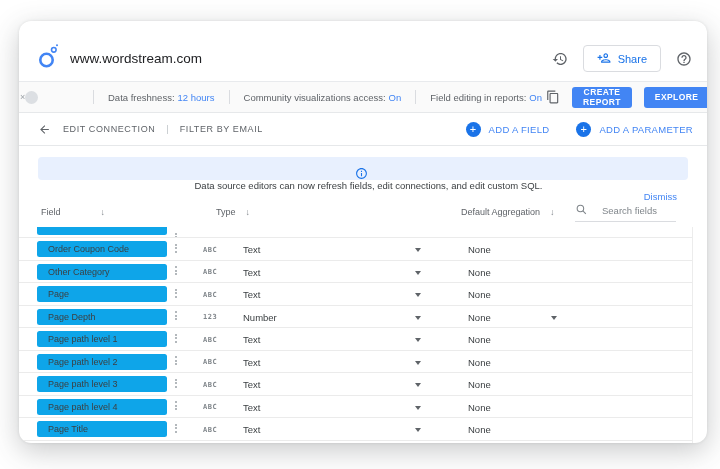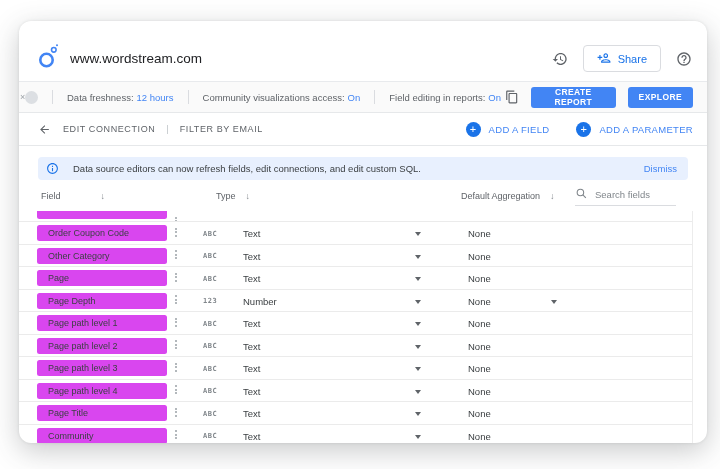--- a/index.html
+++ b/index.html
@@ -42,45 +42,45 @@
   .ab-label { font-size:9px; font-weight:500; letter-spacing:.6px; color:#5f6368;text-align:right; }
   .back-arrow { margin-right:12px; display:flex; }
   .pipe { color:#bdc1c6; margin:0 11px; font-size:9px; }
   .add-group { margin-left:auto; display:flex; gap:27px; }
   .add-action { display:flex; align-items:center; gap:8px; color:#4285f4;
     font-size:9.5px; font-weight:500; letter-spacing:.3px; }
   .plus { width:15px; height:15px; border-radius:50%; background:#1a73e8; color:#fff;
     font-size:11px; line-height:14px; text-align:center; flex:none; }
 
   
-  .banner { margin:11px 19px 0; height:23px; background:#e8f0fe; border-radius:4px;
-    display:flex; align-items:center; padding:0 11px 0 8px; }
+  .banner { margin:11px 19px 16px; height:23px; background:#e8f0fe; border-radius:4px;
+    display:flex; align-items:center; padding:10px 11px 0 8px;flex-direction:column; }
   .banner .msg { margin-left:14px; font-size:9.5px; color:#3c4043; }
   .banner .dismiss { margin-left:auto; color:#4285f4; font-size:9.5px; font-weight:500; }
 
   
   .table-head { position:relative; height:31px; }
   .th { position:absolute; top:11px; display:flex; align-items:center; gap:10px;
     font-size:9px; color:#5f6368; }
   .th-field { left:22px;gap:40px; } .th-type { left:197px; } .th-agg { left:442px; }
   .sort { font-size:9px; color:#80868b; }
   .search { position:absolute; left:556px; top:4px; width:101px; height:22px;
-    display:flex; align-items:center; gap:7px; border-bottom:1px solid #dadce0; }
+    display:flex; align-items:center; gap:14px; border-bottom:1px solid #dadce0; }
   .search input { border:none; outline:none; background:transparent; width:78px;
     font-size:9.5px; color:#3c4043; font-family:"Liberation Sans",sans-serif; }
   .search input::placeholder { color:#80868b; }
 
   
   .rows { width:674px; border-right:1px solid #ececec; }
   .row { position:relative; height:22.5px; border-bottom:1px solid #ebebeb; overflow:hidden; }
   .row.partial { height:11px; }
   .row.partial .chip { top:-8px; }
   .row:last-child { border-bottom:none; }
   .chip { position:absolute; left:18px; top:3px; width:130px; height:16px;
-    background:#d946ef; border-radius:2.5px; font-size:9px; color:#3c4043;
+    background:#0ea5e9; border-radius:2.5px; font-size:9px; color:#3c4043;
     line-height:16px; padding-left:11px; }
   .dots { position:absolute; left:156px; top:5.5px; display:flex; flex-direction:column; gap:1.5px; }
   .dots i { width:2px; height:2px; border-radius:50%; background:#9aa0a6; }
   .ticon { position:absolute; left:184px; top:7.5px; font-size:7px; font-weight:700;
     color:#80868b; font-family:"DejaVu Sans Mono",monospace; letter-spacing:.5px; }
   .tlabel { position:absolute; left:224px; top:6px; font-size:9.5px; color:#3c4043; }
   .tri { position:absolute; width:0; height:0; border-left:3.5px solid transparent;
     border-right:3.5px solid transparent; border-top:4px solid #5f6368; top:10px; }
   .tri.type-arrow { left:396px; }
   .tri.agg-arrow { left:532px; }
@@ -117,21 +117,21 @@
     <span class="icon-btn">
       <svg width="16" height="16" viewBox="0 0 24 24" fill="#5f6368">
         <path d="M11 18h2v-2h-2v2zm1-16C6.48 2 2 6.48 2 12s4.48 10 10 10 10-4.48 10-10S17.52 2 12 2zm0 18c-4.41 0-8-3.59-8-8s3.59-8 8-8 8 3.59 8 8-3.59 8-8 8zm0-14c-2.21 0-4 1.79-4 4h2c0-1.1.9-2 2-2s2 .9 2 2c0 2-3 1.75-3 5h2c0-2.25 3-2.5 3-5 0-2.21-1.79-4-4-4z"></path>
       </svg>
     </span>
   </div>
 
   <div class="settings-bar">
     <span class="cut-x">×</span>
     <span class="gray-circle"></span>
-    <span id="settings-items" style="display:flex;align-items:center;">
+    <span id="settings-items" style="display:flex;align-items:center;margin-left:41px;">
         <span class="vdiv"></span>
         <span class="sitem"><span class="lbl">Data freshness:</span><span class="val">12 hours</span></span>
         <span class="vdiv"></span>
         <span class="sitem"><span class="lbl">Community visualizations access:</span><span class="val">On</span></span>
         <span class="vdiv"></span>
         <span class="sitem"><span class="lbl">Field editing in reports:</span><span class="val">On</span></span>
       </span>
     <span class="spacer"></span>
     <span class="copy-wrap icon-btn">
       <svg width="14" height="14" viewBox="0 0 24 24" fill="#5f6368">

